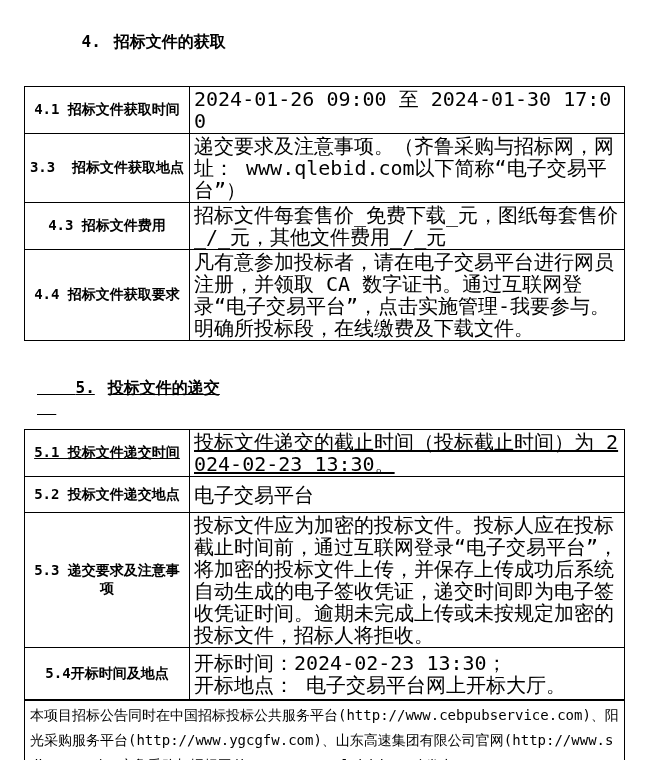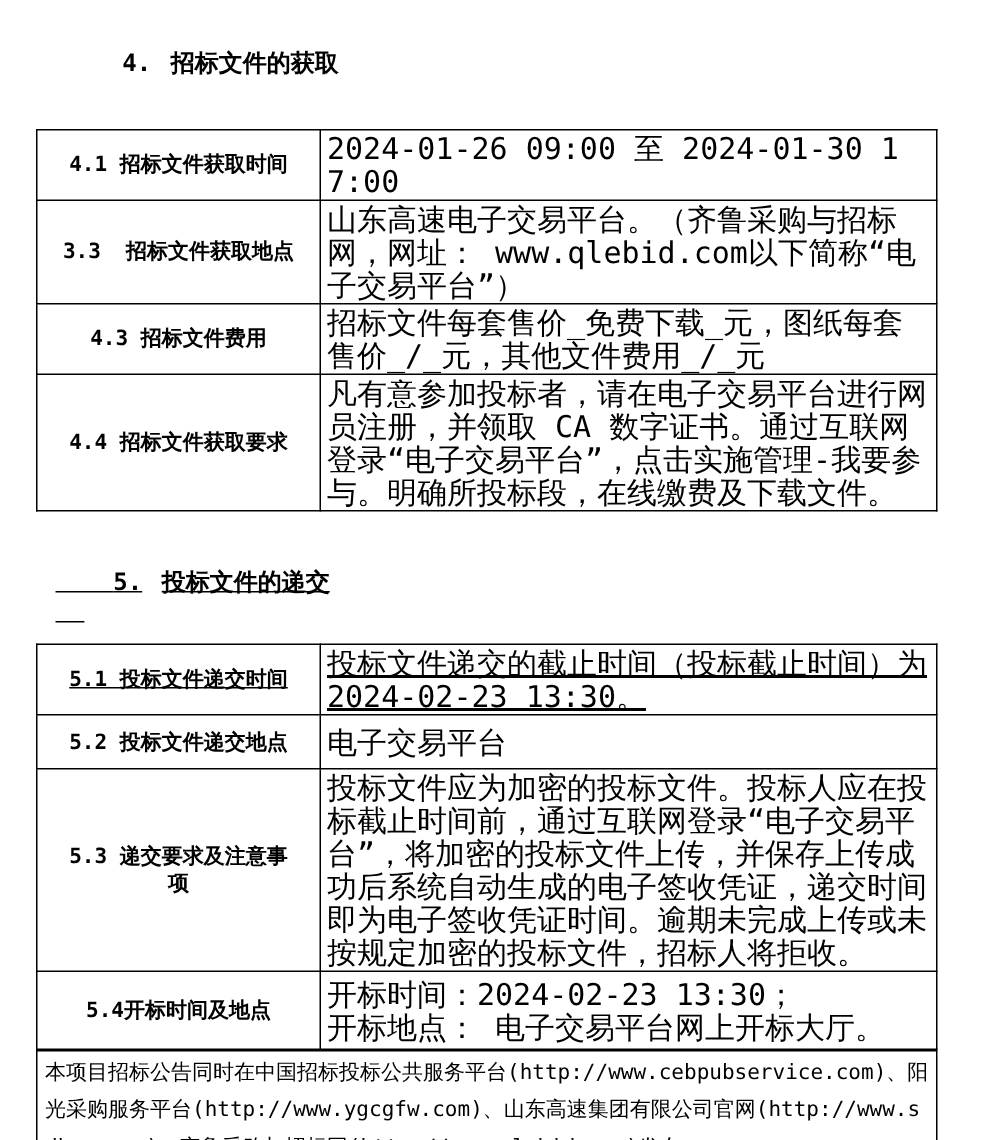--- a/index.html
+++ b/index.html
@@ -20,21 +20,21 @@
   .mh6{margin:15px 0 8px 19px;}
   table.tbl{
     width:601px;border-collapse:collapse;table-layout:fixed;
   }
   table.tbl td{
     border:1px solid #000000;
   }
   td.lbl{
     width:156px;font-weight:bold;font-size:14px;
     text-align:center;vertical-align:middle;
-    white-space:pre-wrap;padding:2px 16px;
+    white-space:pre-wrap;padding:2px 4px;
   }
   td.val{
     font-size:20px;line-height:22px;
     vertical-align:middle;padding:1px 4px;
     word-break:break-all;
   }
   .t4 tr:nth-child(1){height:43px;}
   .t4 tr:nth-child(2){height:44px;}
   .t4 tr:nth-child(3){height:45px;}
   .t4 tr:nth-child(4){height:66px;}
@@ -60,21 +60,21 @@
   </div>
 
   <table class="tbl t4">
     <tbody>
         <tr>
       <td class="lbl">4.1 招标文件获取时间</td>
       <td class="val">2024-01-26 09:00 至 2024-01-30 17:00</td>
     </tr>
     <tr>
       <td class="lbl">3.3  招标文件获取地点</td>
-      <td class="val">山东高速电子交易平台。（齐鲁采购与招标网，网址： www.qlebid.com以下简称“电子交易平台”）</td>
+      <td class="val">递交要求及注意事项。（齐鲁采购与招标网，网址： www.qlebid.com以下简称“电子交易平台”）</td>
     </tr>
     <tr>
       <td class="lbl">4.3 招标文件费用</td>
       <td class="val">招标文件每套售价_免费下载_元，图纸每套售价_/_元，其他文件费用_/_元</td>
     </tr>
     <tr>
       <td class="lbl">4.4 招标文件获取要求</td>
       <td class="val">凡有意参加投标者，请在电子交易平台进行网员注册，并领取 CA 数字证书。通过互联网登录“电子交易平台”，点击实施管理-我要参与。明确所投标段，在线缴费及下载文件。</td>
     </tr>
   </tbody>

